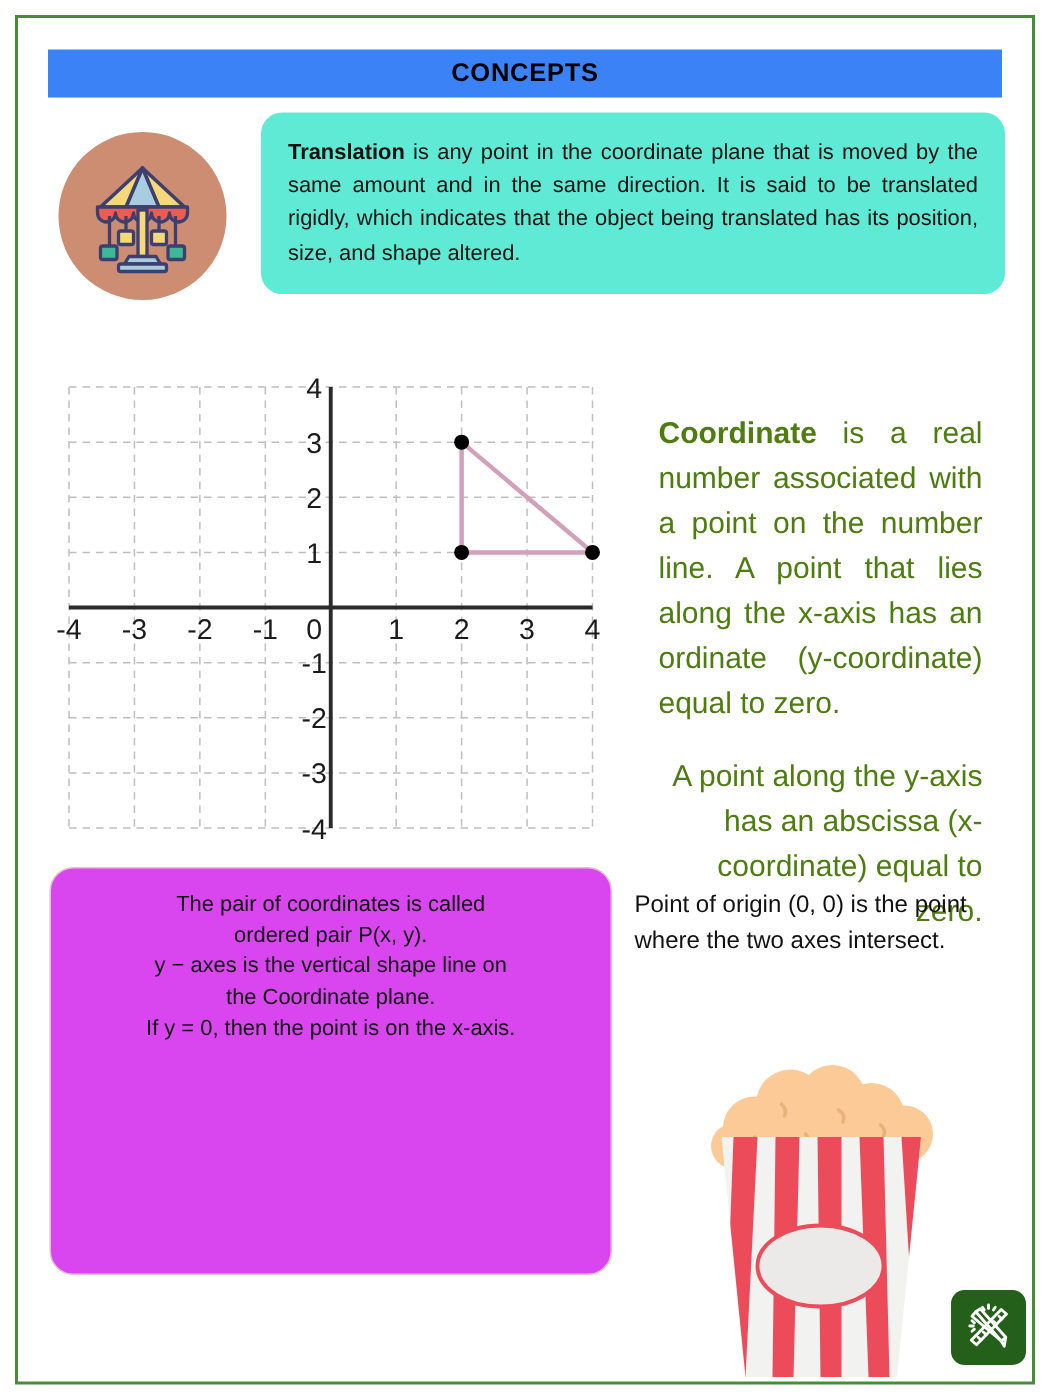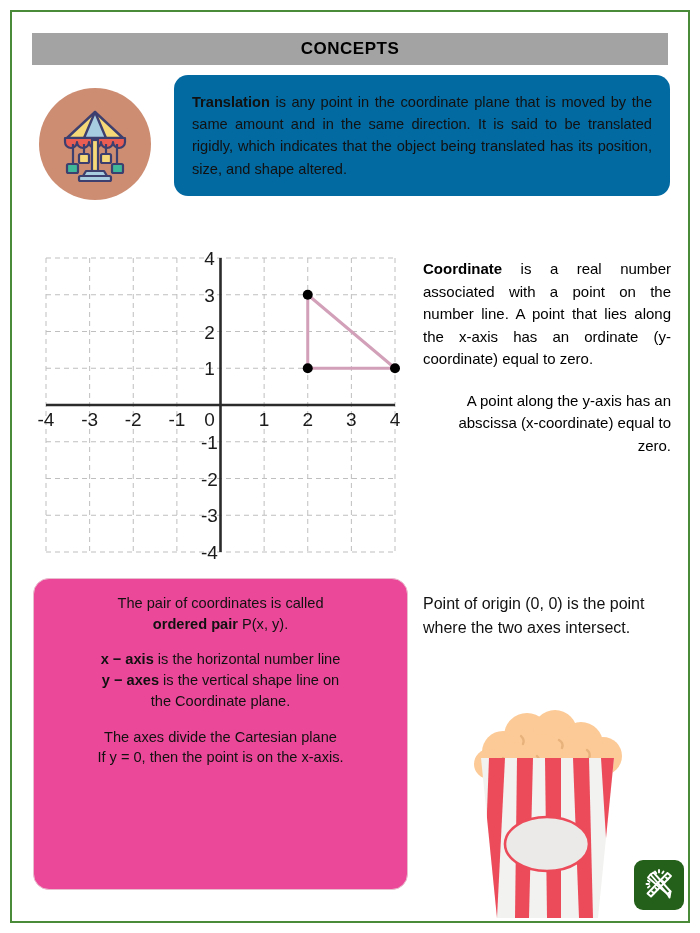--- a/index.html
+++ b/index.html
@@ -33,40 +33,40 @@
     pointer-events: none;
   }
 
   
   .header-bar {
     position: absolute;
     left: 32px;
     top: 33px;
     width: 636px;
     height: 32px;
-    background: #a3a3a3;
+    background: #3b82f6;
     display: flex;
     align-items: center;
     justify-content: center;
   }
   .header-title {
     font-size: 17px;
     font-weight: bold;
     letter-spacing: 0.5px;
     color: #000;
   }
 
   
   .translation-card {
     position: absolute;
     left: 174px;
     top: 75px;
     width: 496px;
     box-sizing: border-box;
-    background: #0369a1;
+    background: #5eead4;
     border-radius: 14px;
     padding: 16px 18px 16px 18px;
   }
   .translation-card p {
     margin: 0;
     font-size: 14.6px;
     line-height: 1.52;
     text-align: justify;
     text-justify: inter-word;
     color: #111;
@@ -99,26 +99,26 @@
   .graph-wrap svg { display: block; }
 
   
   .coord-text {
     position: absolute;
     left: 423px;
     top: 258px;
     width: 248px;
   }
   .coord-text p {
-    margin: 0;
-    font-size: 15px;
+    margin: 16px;
+    font-size: 20px;
     line-height: 1.5;
     text-align: justify;
     text-justify: inter-word;
-    color: #000000;
+    color: #4d7c0f;
   }
   .coord-text p.para2 {
     margin-top: 19px;
     text-align: right;
   }
   .coord-text b { font-weight: bold; }
 
   .origin-text {
     position: absolute;
     left: 423px;
@@ -129,37 +129,37 @@
     color: #111;
     text-align: left;
   }
 
   
   .facts-box {
     position: absolute;
     left: 33px;
     top: 578px;
     width: 375px;
-    height: 312px;
+    height: 272px;
     box-sizing: border-box;
     border: 1.6px solid #e8bece;
     border-radius: 16px;
-    background: #ec4899;
+    background: #d946ef;
     padding: 14px 16px 10px 16px;
     text-align: center;
   }
   .facts-box p {
     margin: 0;
     font-size: 14.6px;
     line-height: 1.42;
     color: #111;
   }
   .facts-box p.blk { margin-top: 15px; }
   .facts-box p.tight { margin-top: 0; }
-  .facts-box b { font-weight: bold; }
+  .facts-box b { font-weight: normal; }
 
   
   .popcorn {
     position: absolute;
     left: 455px;
     top: 706px;
     width: 185px;
     height: 214px;
   }
   .popcorn svg { display: block; }
@@ -280,25 +280,23 @@
     <p><b>Coordinate</b><span> is a real number associated with a point on the number line. A point that lies along the x-axis has an ordinate (y-coordinate) equal to zero.</span></p>
     <p class="para2">A point along the y-axis has an abscissa (x-coordinate) equal to zero.</p>
   </div>
 
   <div class="origin-text">Point of origin (0, 0) is the point where the two axes intersect.</div>
 
   <div class="facts-box">
     <p>The pair of coordinates is called</p>
     <p class="tight"><b>ordered pair</b><span> P(x, y).</span></p>
 
-    <p class="blk"><b>x − axis</b><span> is the horizontal number line</span></p>
     <p class="tight"><b>y − axes</b><span> is the vertical shape line on</span></p>
     <p class="tight">the Coordinate plane.</p>
 
-    <p class="blk">The axes divide the Cartesian plane</p>
 
     <p class="tight">If y = 0, then the point is on the x-axis.</p>
   </div>
 
   <div class="popcorn">
     <svg width="185" height="214" viewBox="0 0 185 214">
       <defs>
         <clipPath id="boxclip">
           <path d="M26 52 L159 52 L143 212 L42 212 Z"></path>
         </clipPath>

